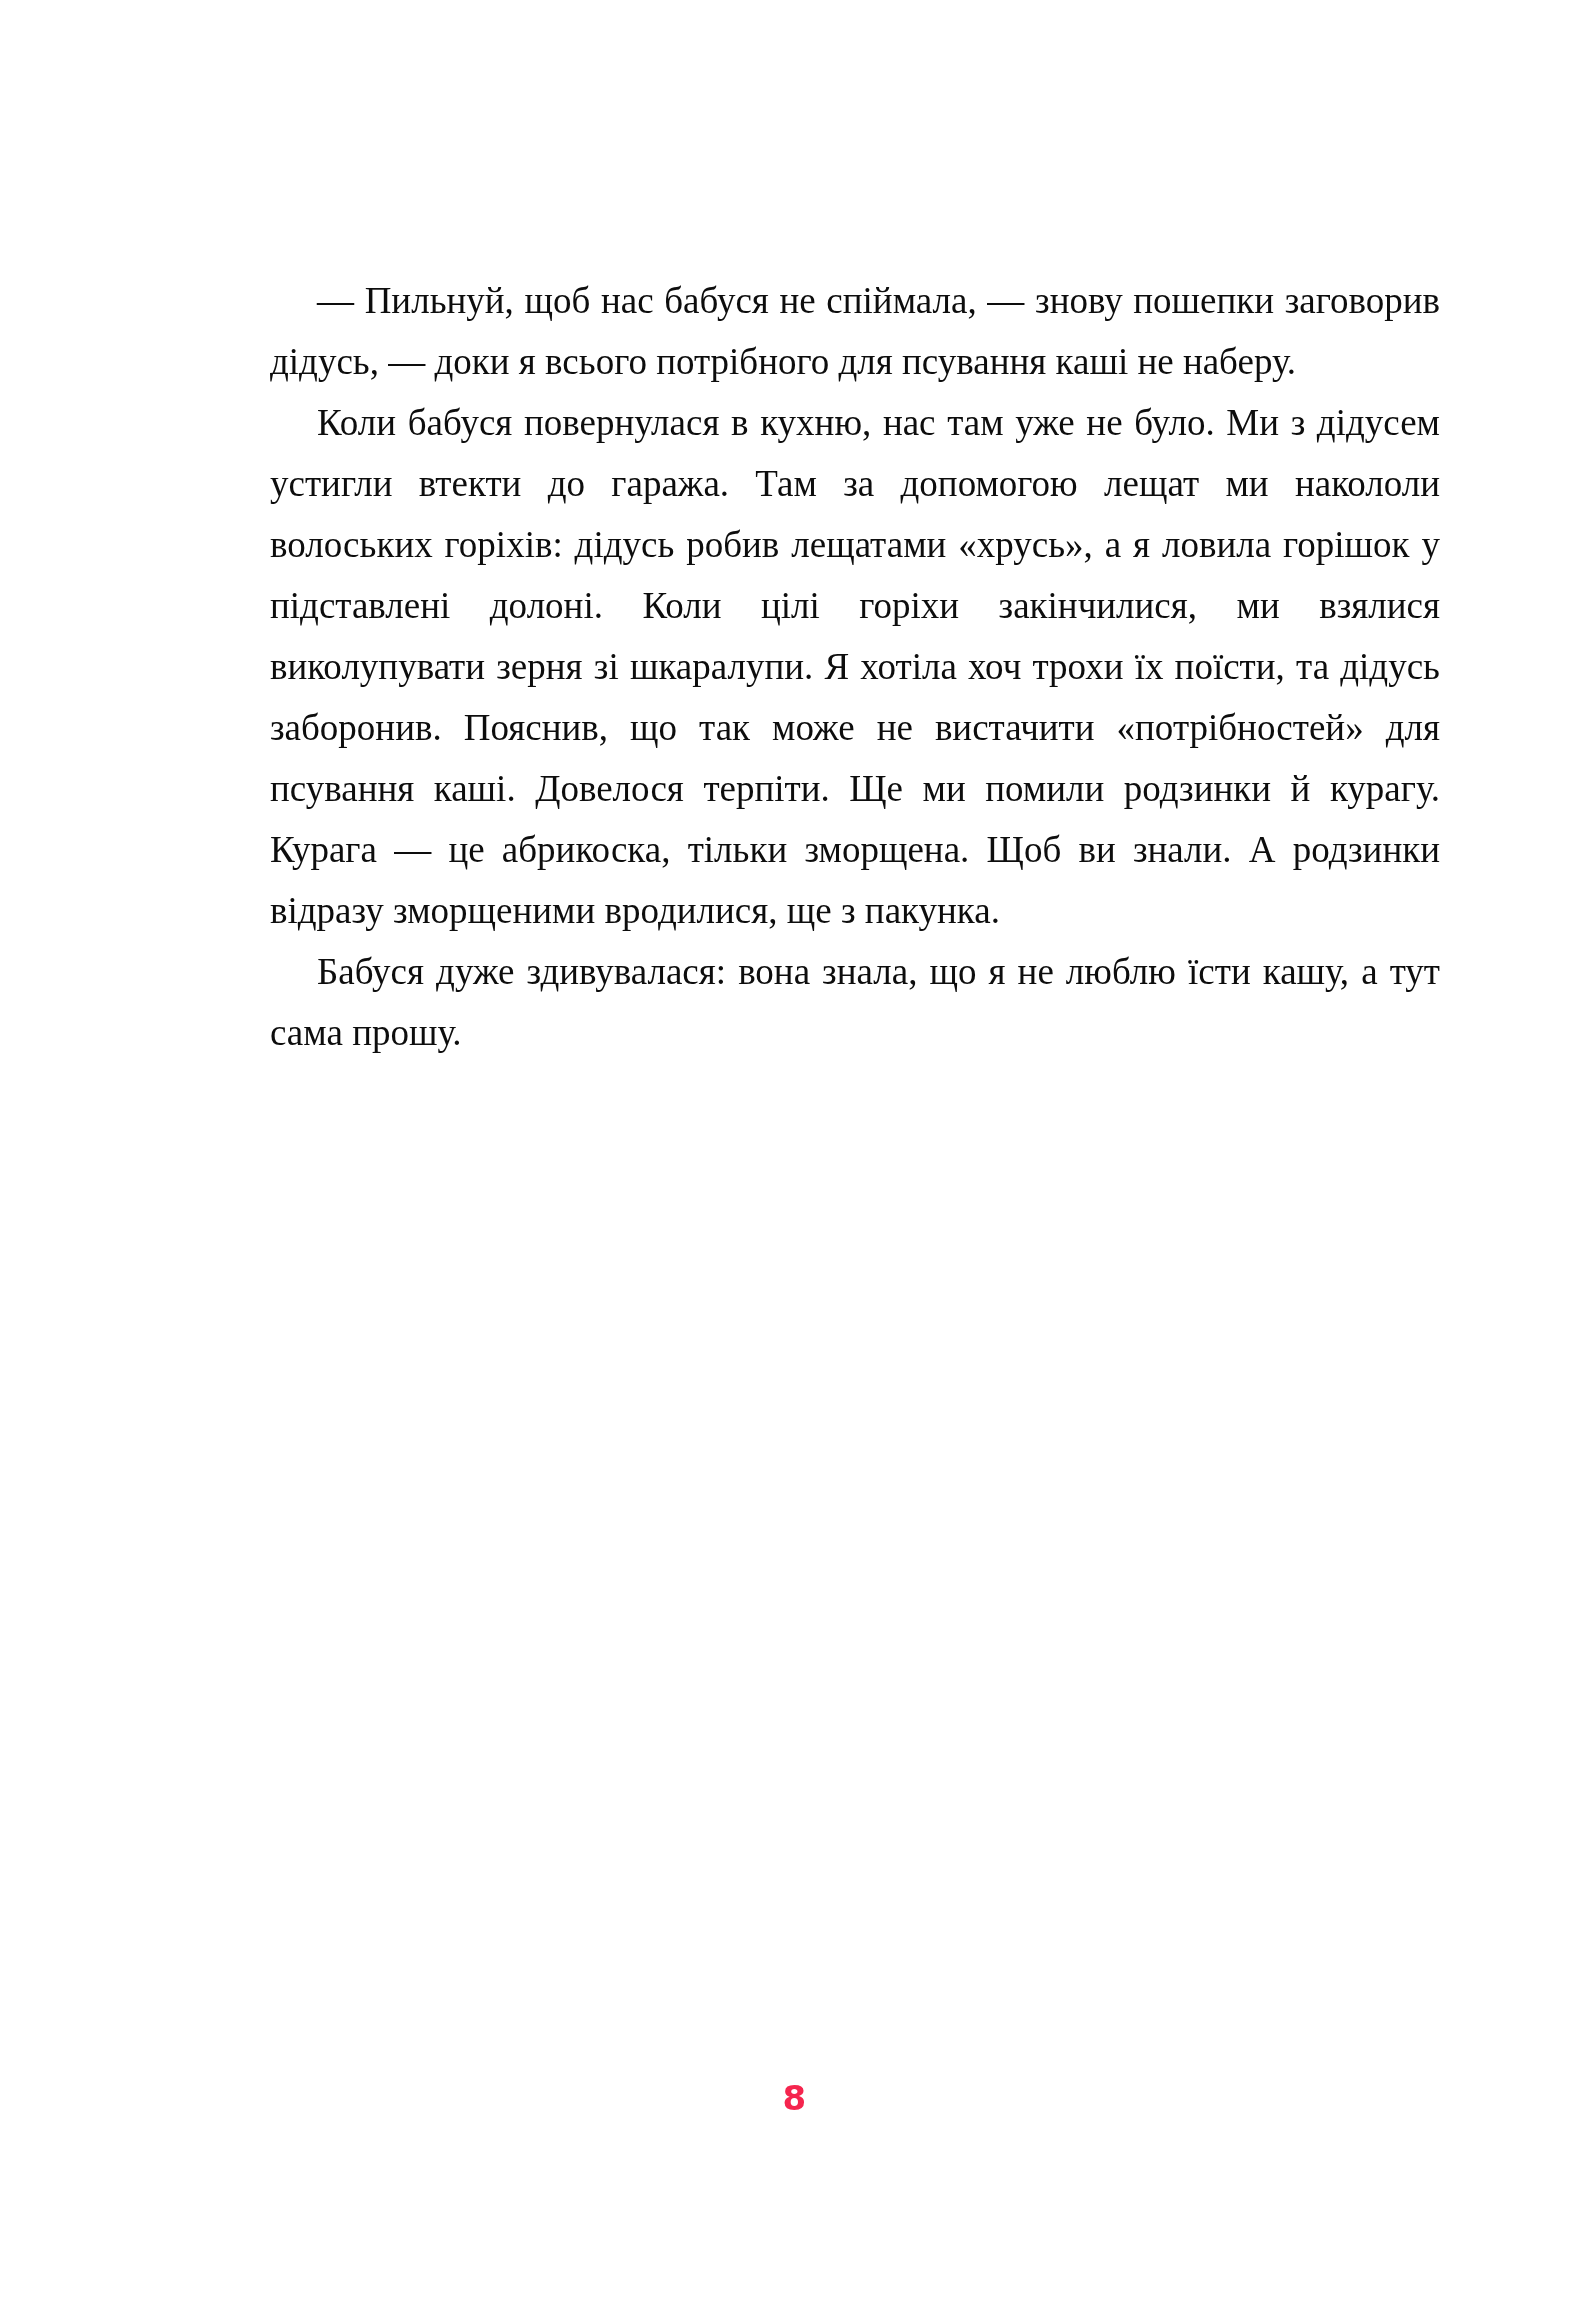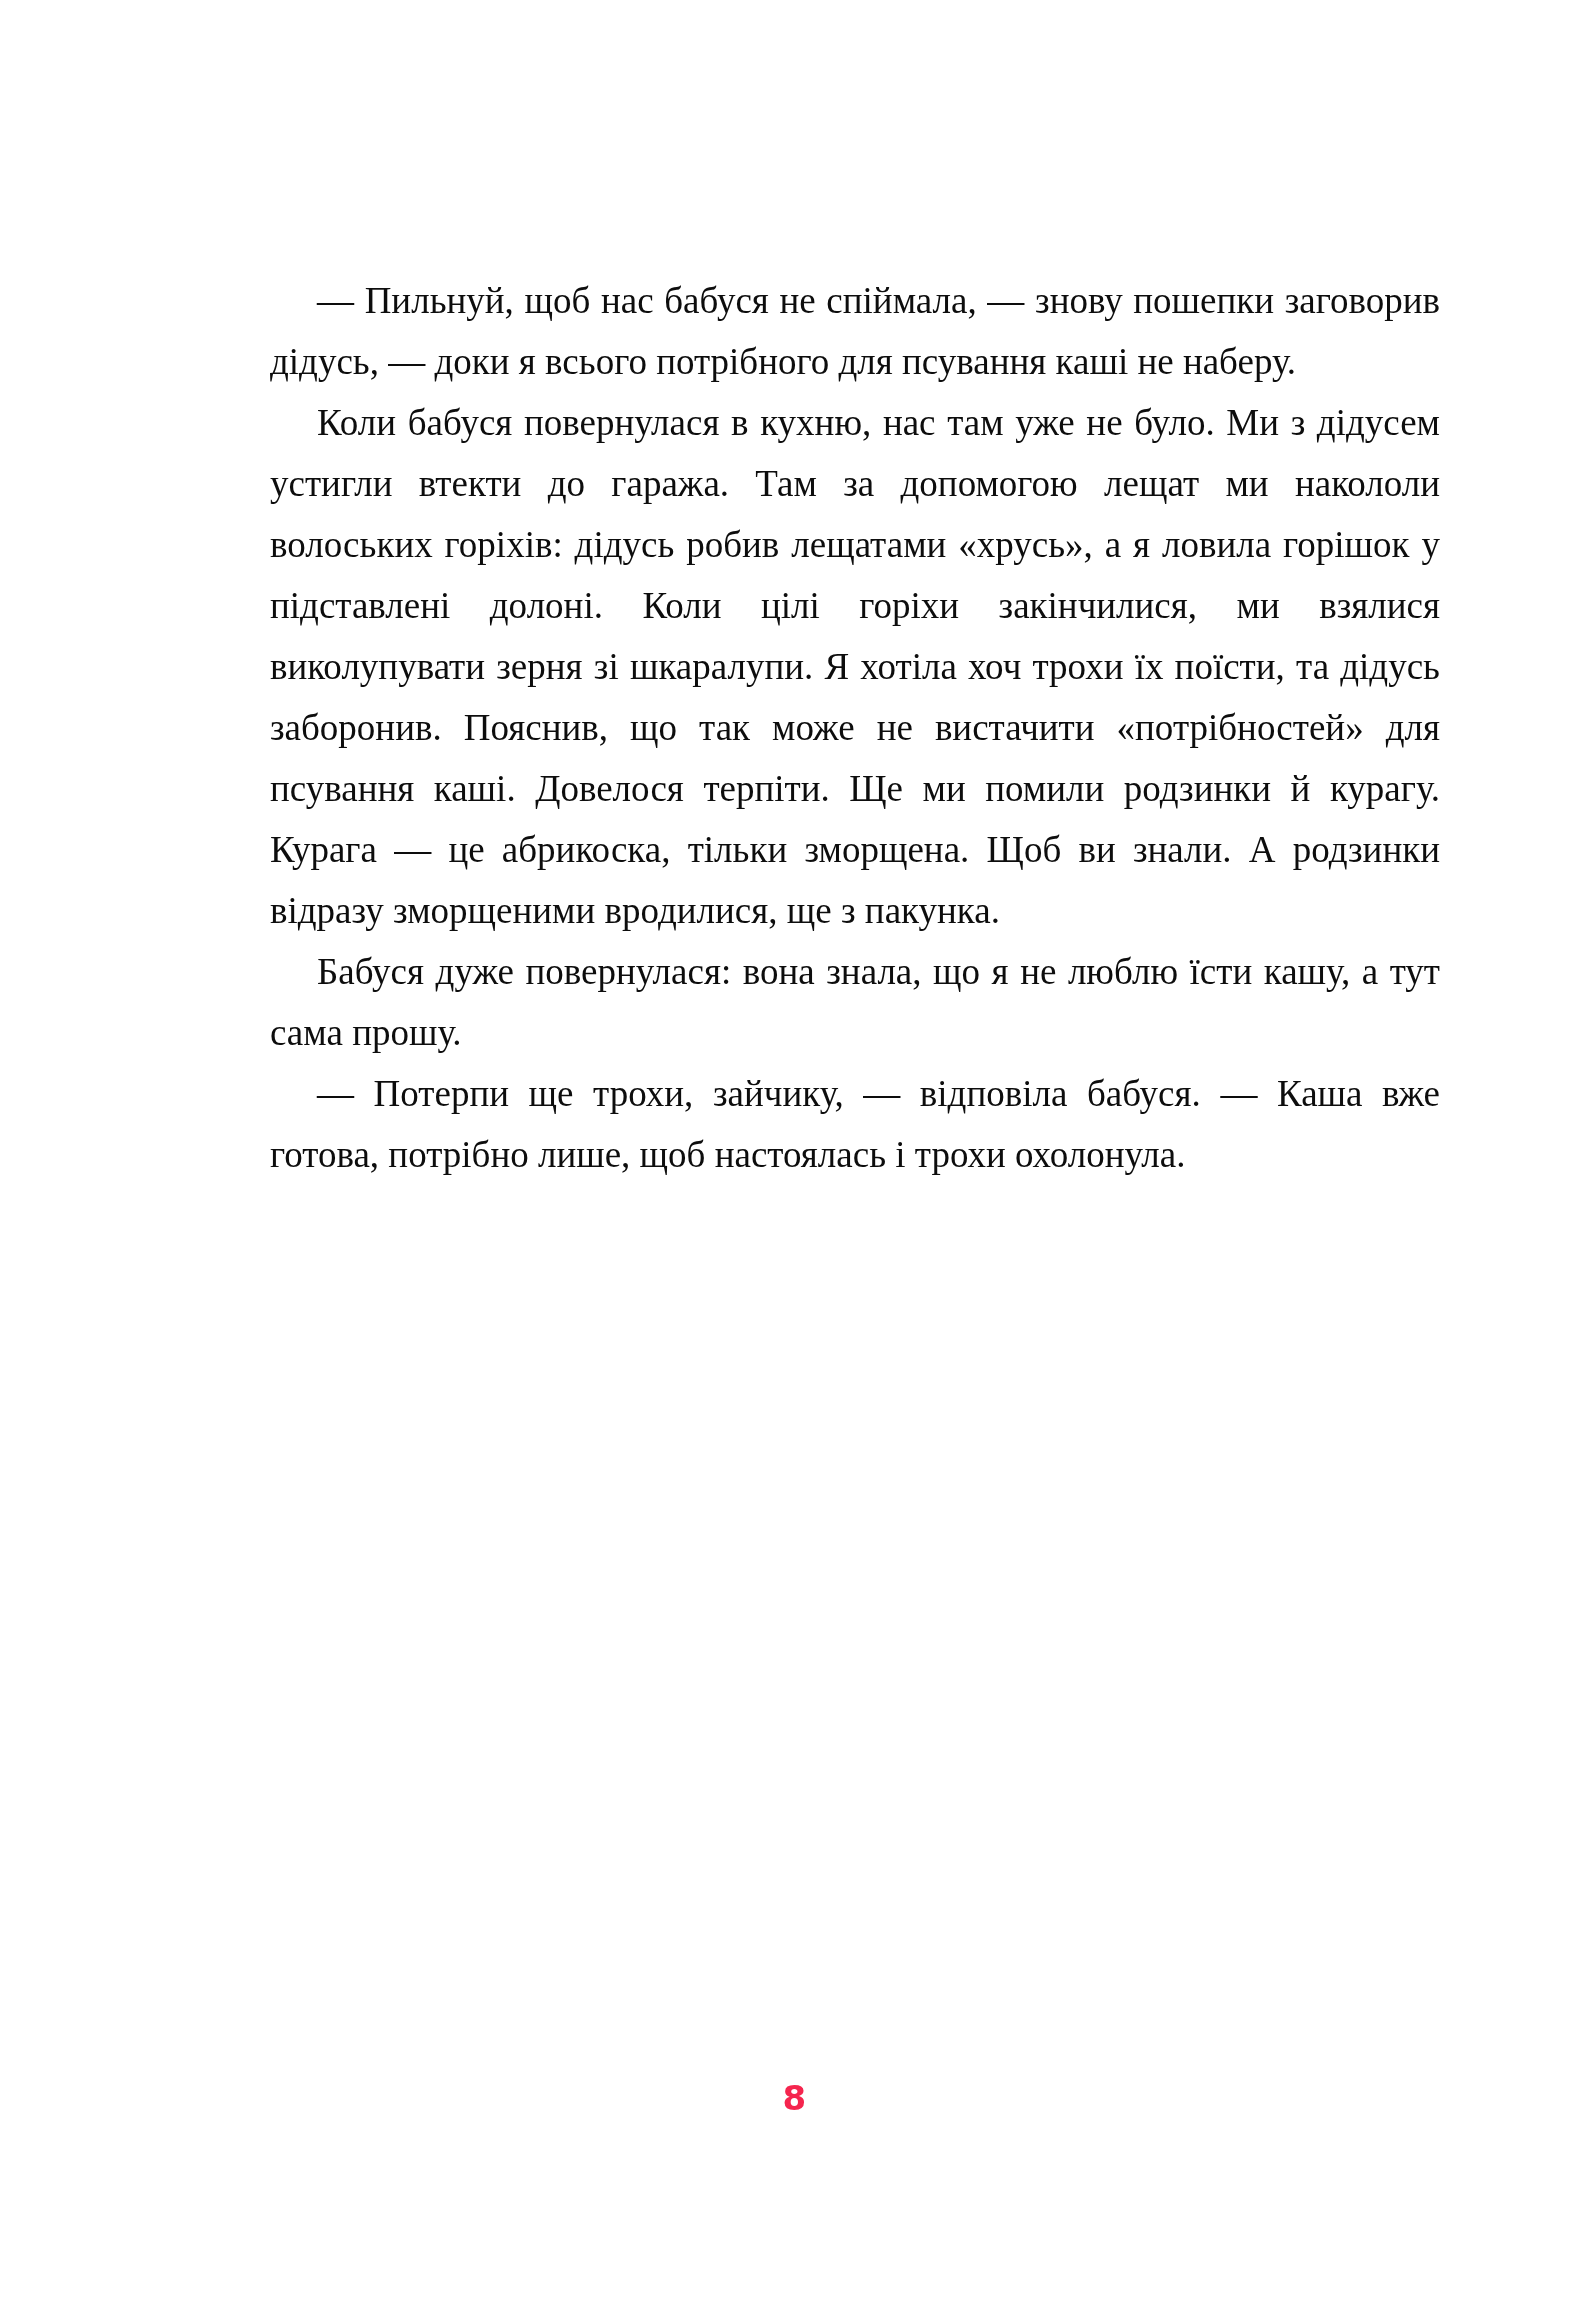--- a/index.html
+++ b/index.html
@@ -66,20 +66,19 @@
   }
 </style>
 </head>
 <body>
 
 <div class="page">
 
   <div class="textblock">
     <p>— Пильнуй, щоб нас бабуся не спіймала, — знову пошепки заговорив дідусь, — доки я всього потрібного для псування каші не наберу.</p>
     <p>Коли бабуся повернулася в кухню, нас там уже не було. Ми з дідусем устигли втекти до гаража. Там за допомогою лещат ми накололи волоських горіхів: дідусь робив лещатами «хрусь», а я ловила горішок у підставлені долоні. Коли цілі горіхи закінчилися, ми взялися виколупувати зерня зі шкаралупи. Я хотіла хоч трохи їх поїсти, та дідусь заборонив. Пояснив, що так може не вистачити «потрібностей» для псування каші. Довелося терпіти. Ще ми помили родзинки й курагу. Курага — це абрикоска, тільки зморщена. Щоб ви знали. А родзинки відразу зморщеними вродилися, ще з пакунка.</p>
-    <p>Бабуся дуже повернулася: вона знала, що я не люблю їсти кашу, а тут сама прошу.</p>
-    <p>— Потерпи ще трохи, зайчику, — відповіла бабуся. — Каша вже готова, потрібно лише, щоб настоялась і трохи охолонула.</p>
+    <p>Бабуся дуже здивувалася: вона знала, що я не люблю їсти кашу, а тут сама прошу.</p>
   </div>
 
   <div class="folio">8</div>
 
 </div>
 
 
 </body></html>

